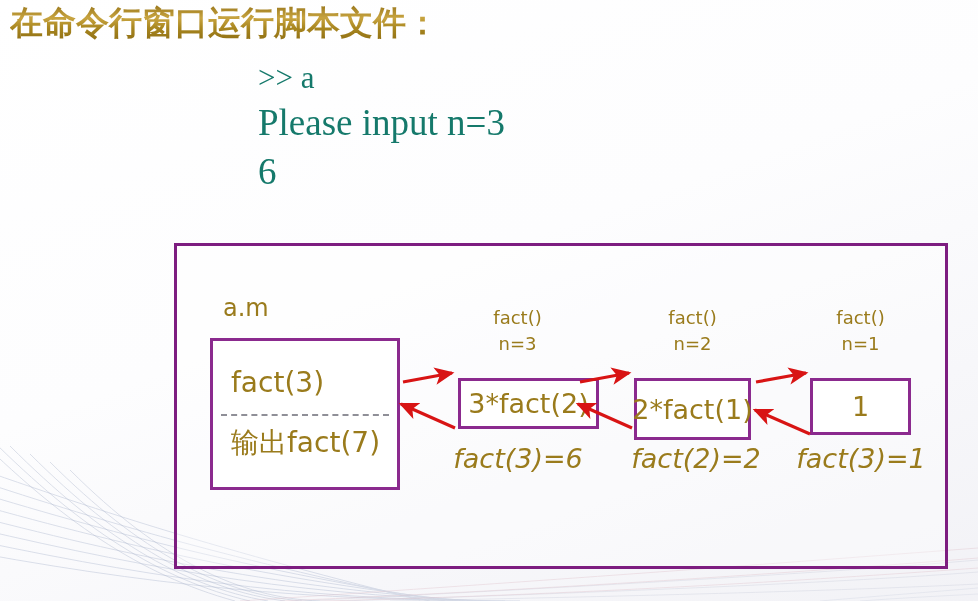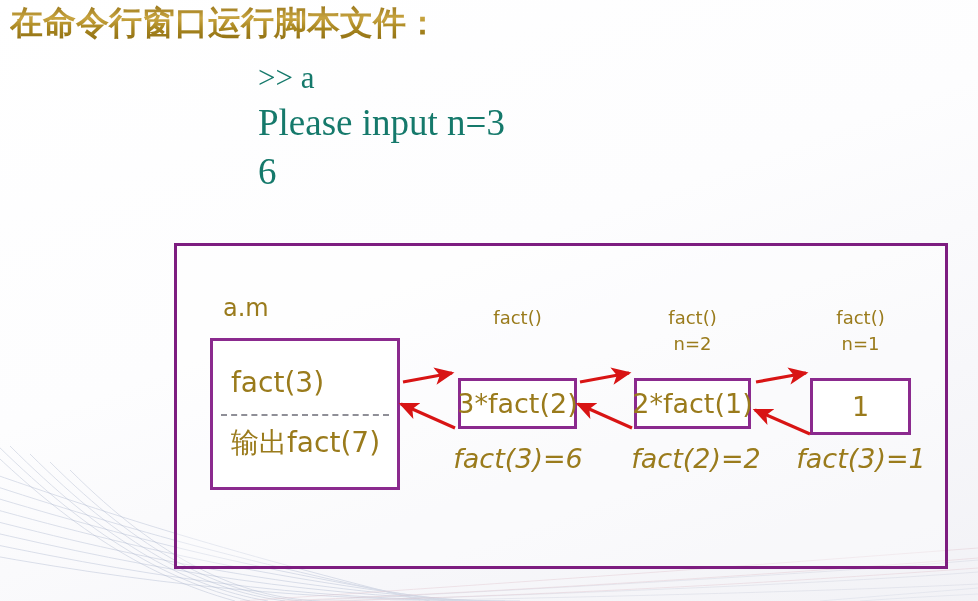--- a/index.html
+++ b/index.html
@@ -129,22 +129,22 @@
     box-sizing: border-box;
     background: #ffffff;
     color: #9a7b1c;
     font-family: "DejaVu Sans", sans-serif;
     font-size: 27px;
     display: flex;
     align-items: center;
     justify-content: center;
     white-space: nowrap;
   }
-  #box-f3 { left: 458px; top: 378px; width: 119px; height: 51px; }
-  #box-f2 { left: 634px; top: 378px; width: 117px; height: 51px; }
+  #box-f3 { left: 458px; top: 378px; width: 141px; height: 51px; }
+  #box-f2 { left: 634px; top: 378px; width: 117px; height: 62px; }
   #box-f1 { left: 810px; top: 378px; width: 101px; height: 57px; }
 
   
   .frame-head {
     position: absolute;
     color: #9a7b1c;
     font-family: "DejaVu Sans", sans-serif;
     font-size: 18px;
     line-height: 26px;
     text-align: center;
@@ -231,20 +231,21 @@
   <div class="gold" id="am-label">a.m</div>
 
   <div id="am-box">
     <div class="am-text" id="am-text-call">fact(3)</div>
     <div id="am-divider"></div>
     <div class="am-text" id="am-text-print">输出fact(7)</div>
   </div>
 
   <div class="frame-head" id="head-f3">
     <span class="l1">fact()</span>
+    <span class="l2">n=3</span>
   </div>
   <div class="frame-head" id="head-f2">
     <span class="l1">fact()</span>
     <span class="l2">n=2</span>
   </div>
   <div class="frame-head" id="head-f1">
     <span class="l1">fact()</span>
     <span class="l2">n=1</span>
   </div>
 

